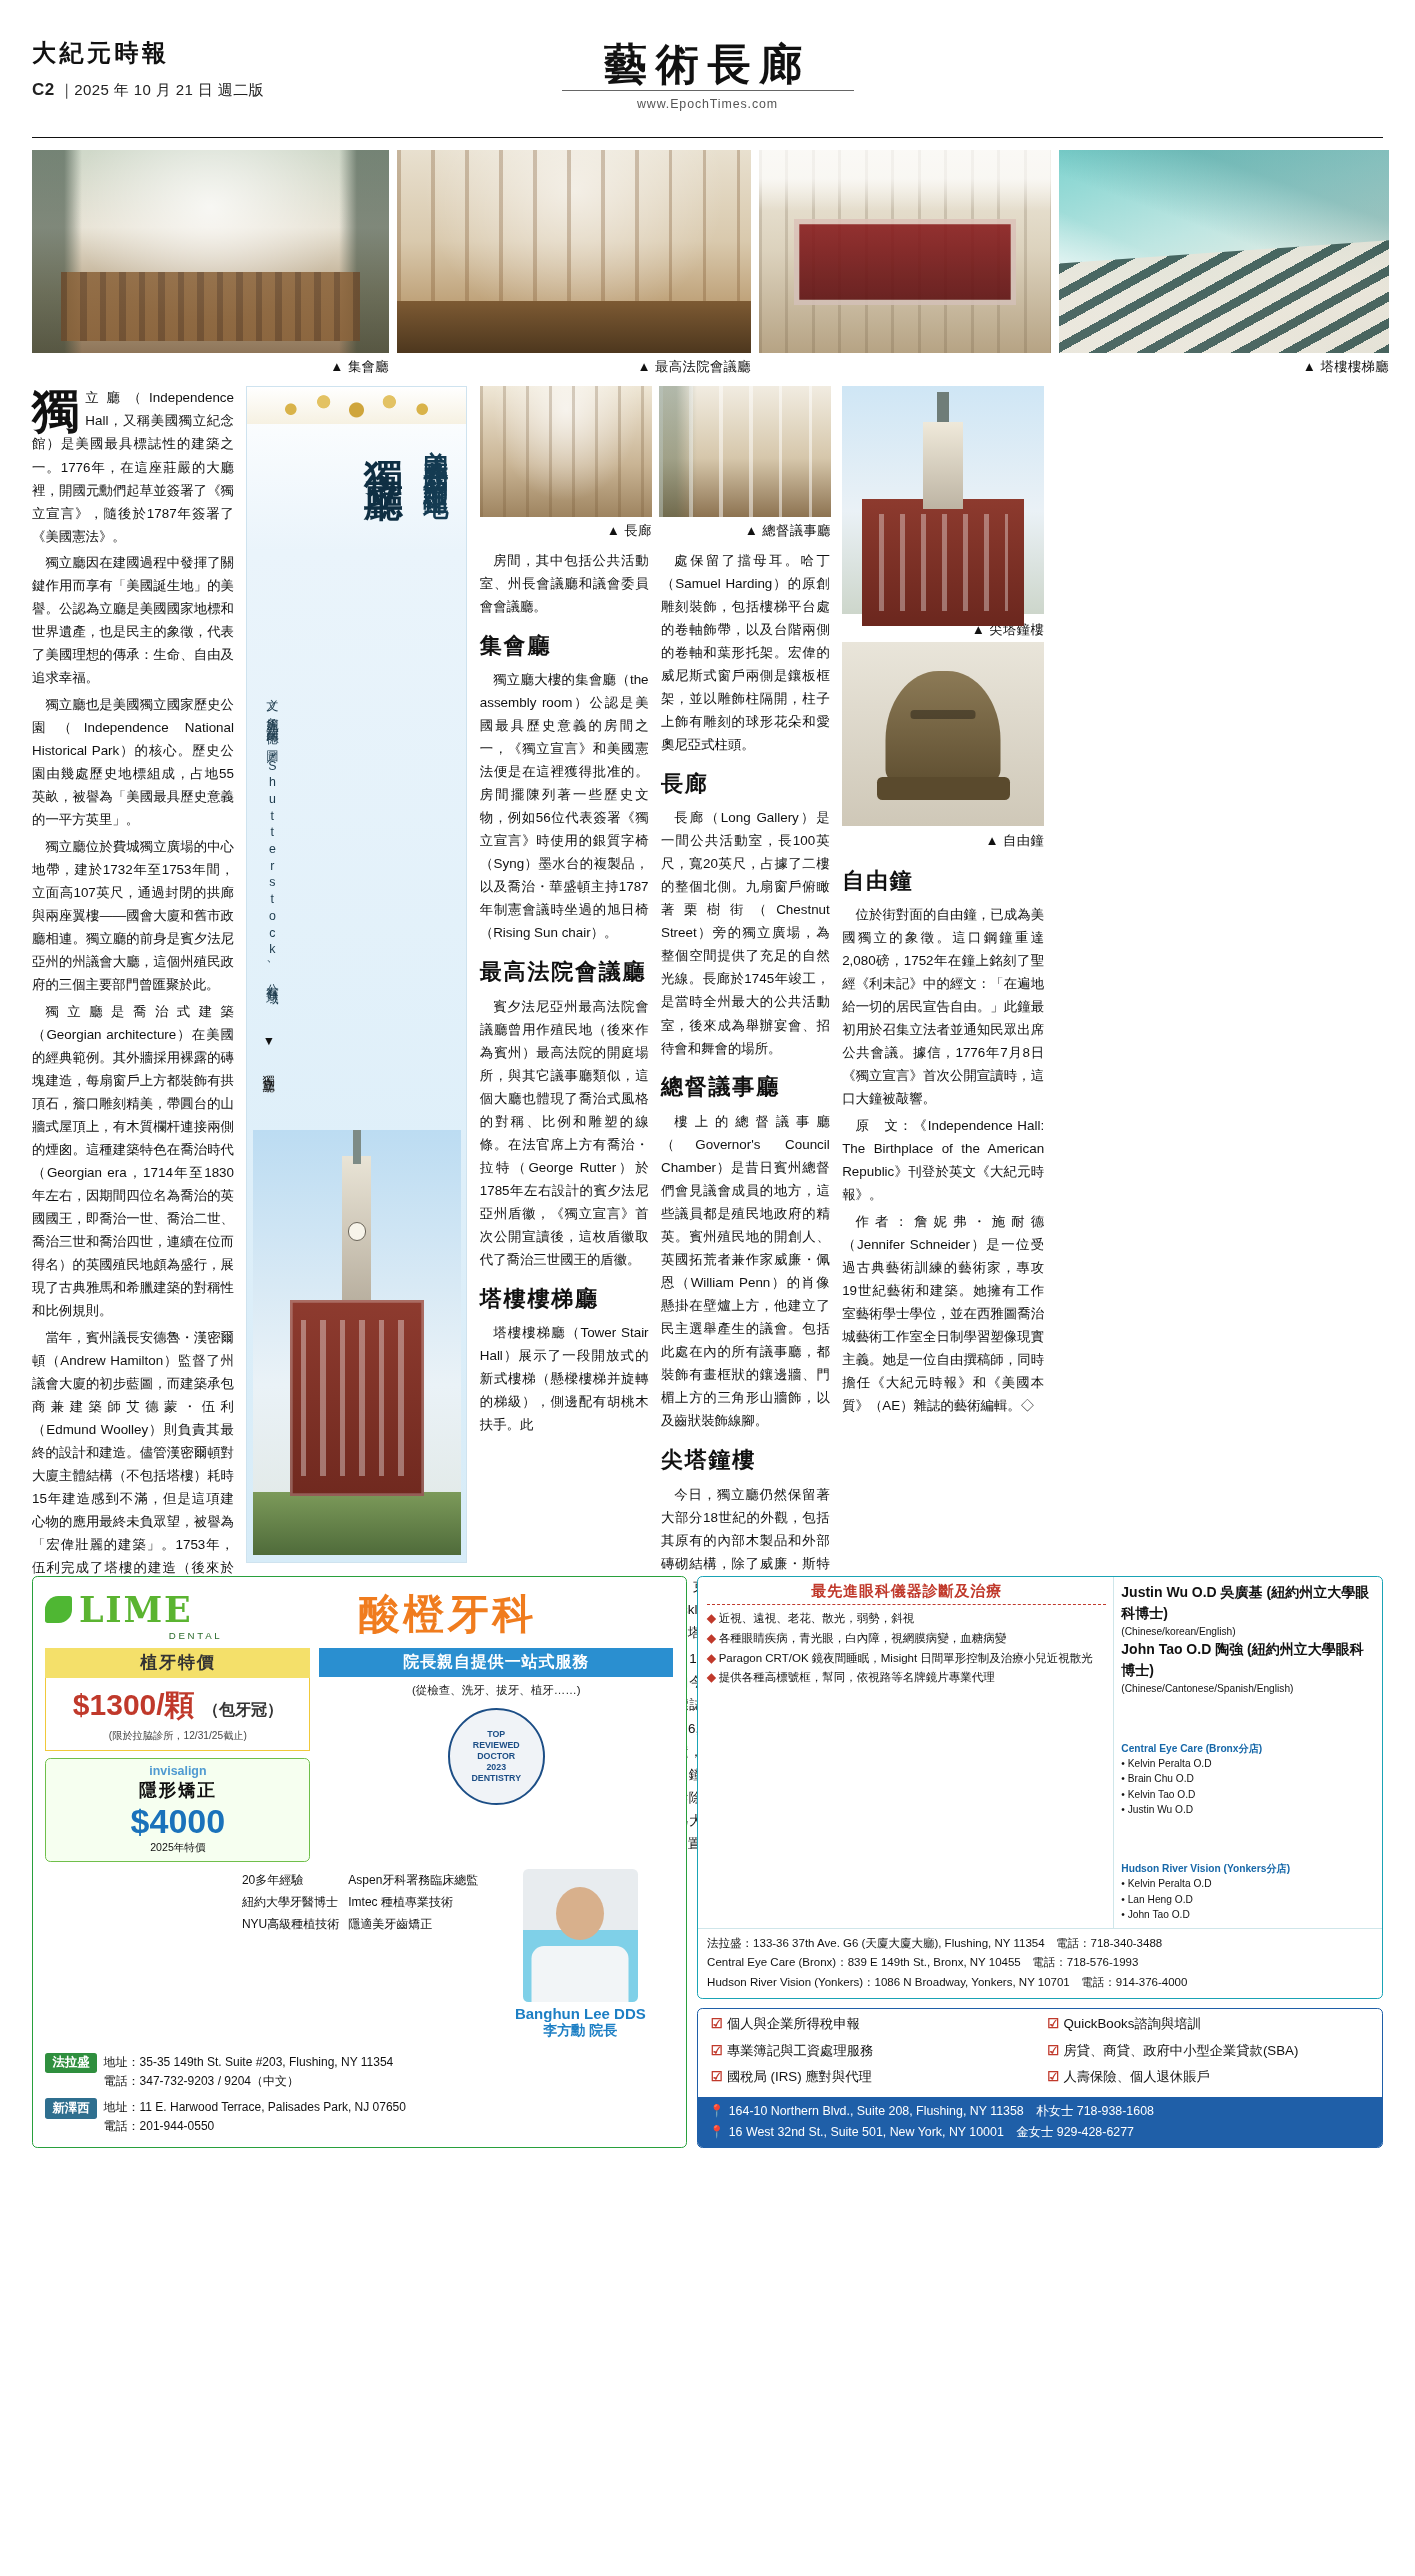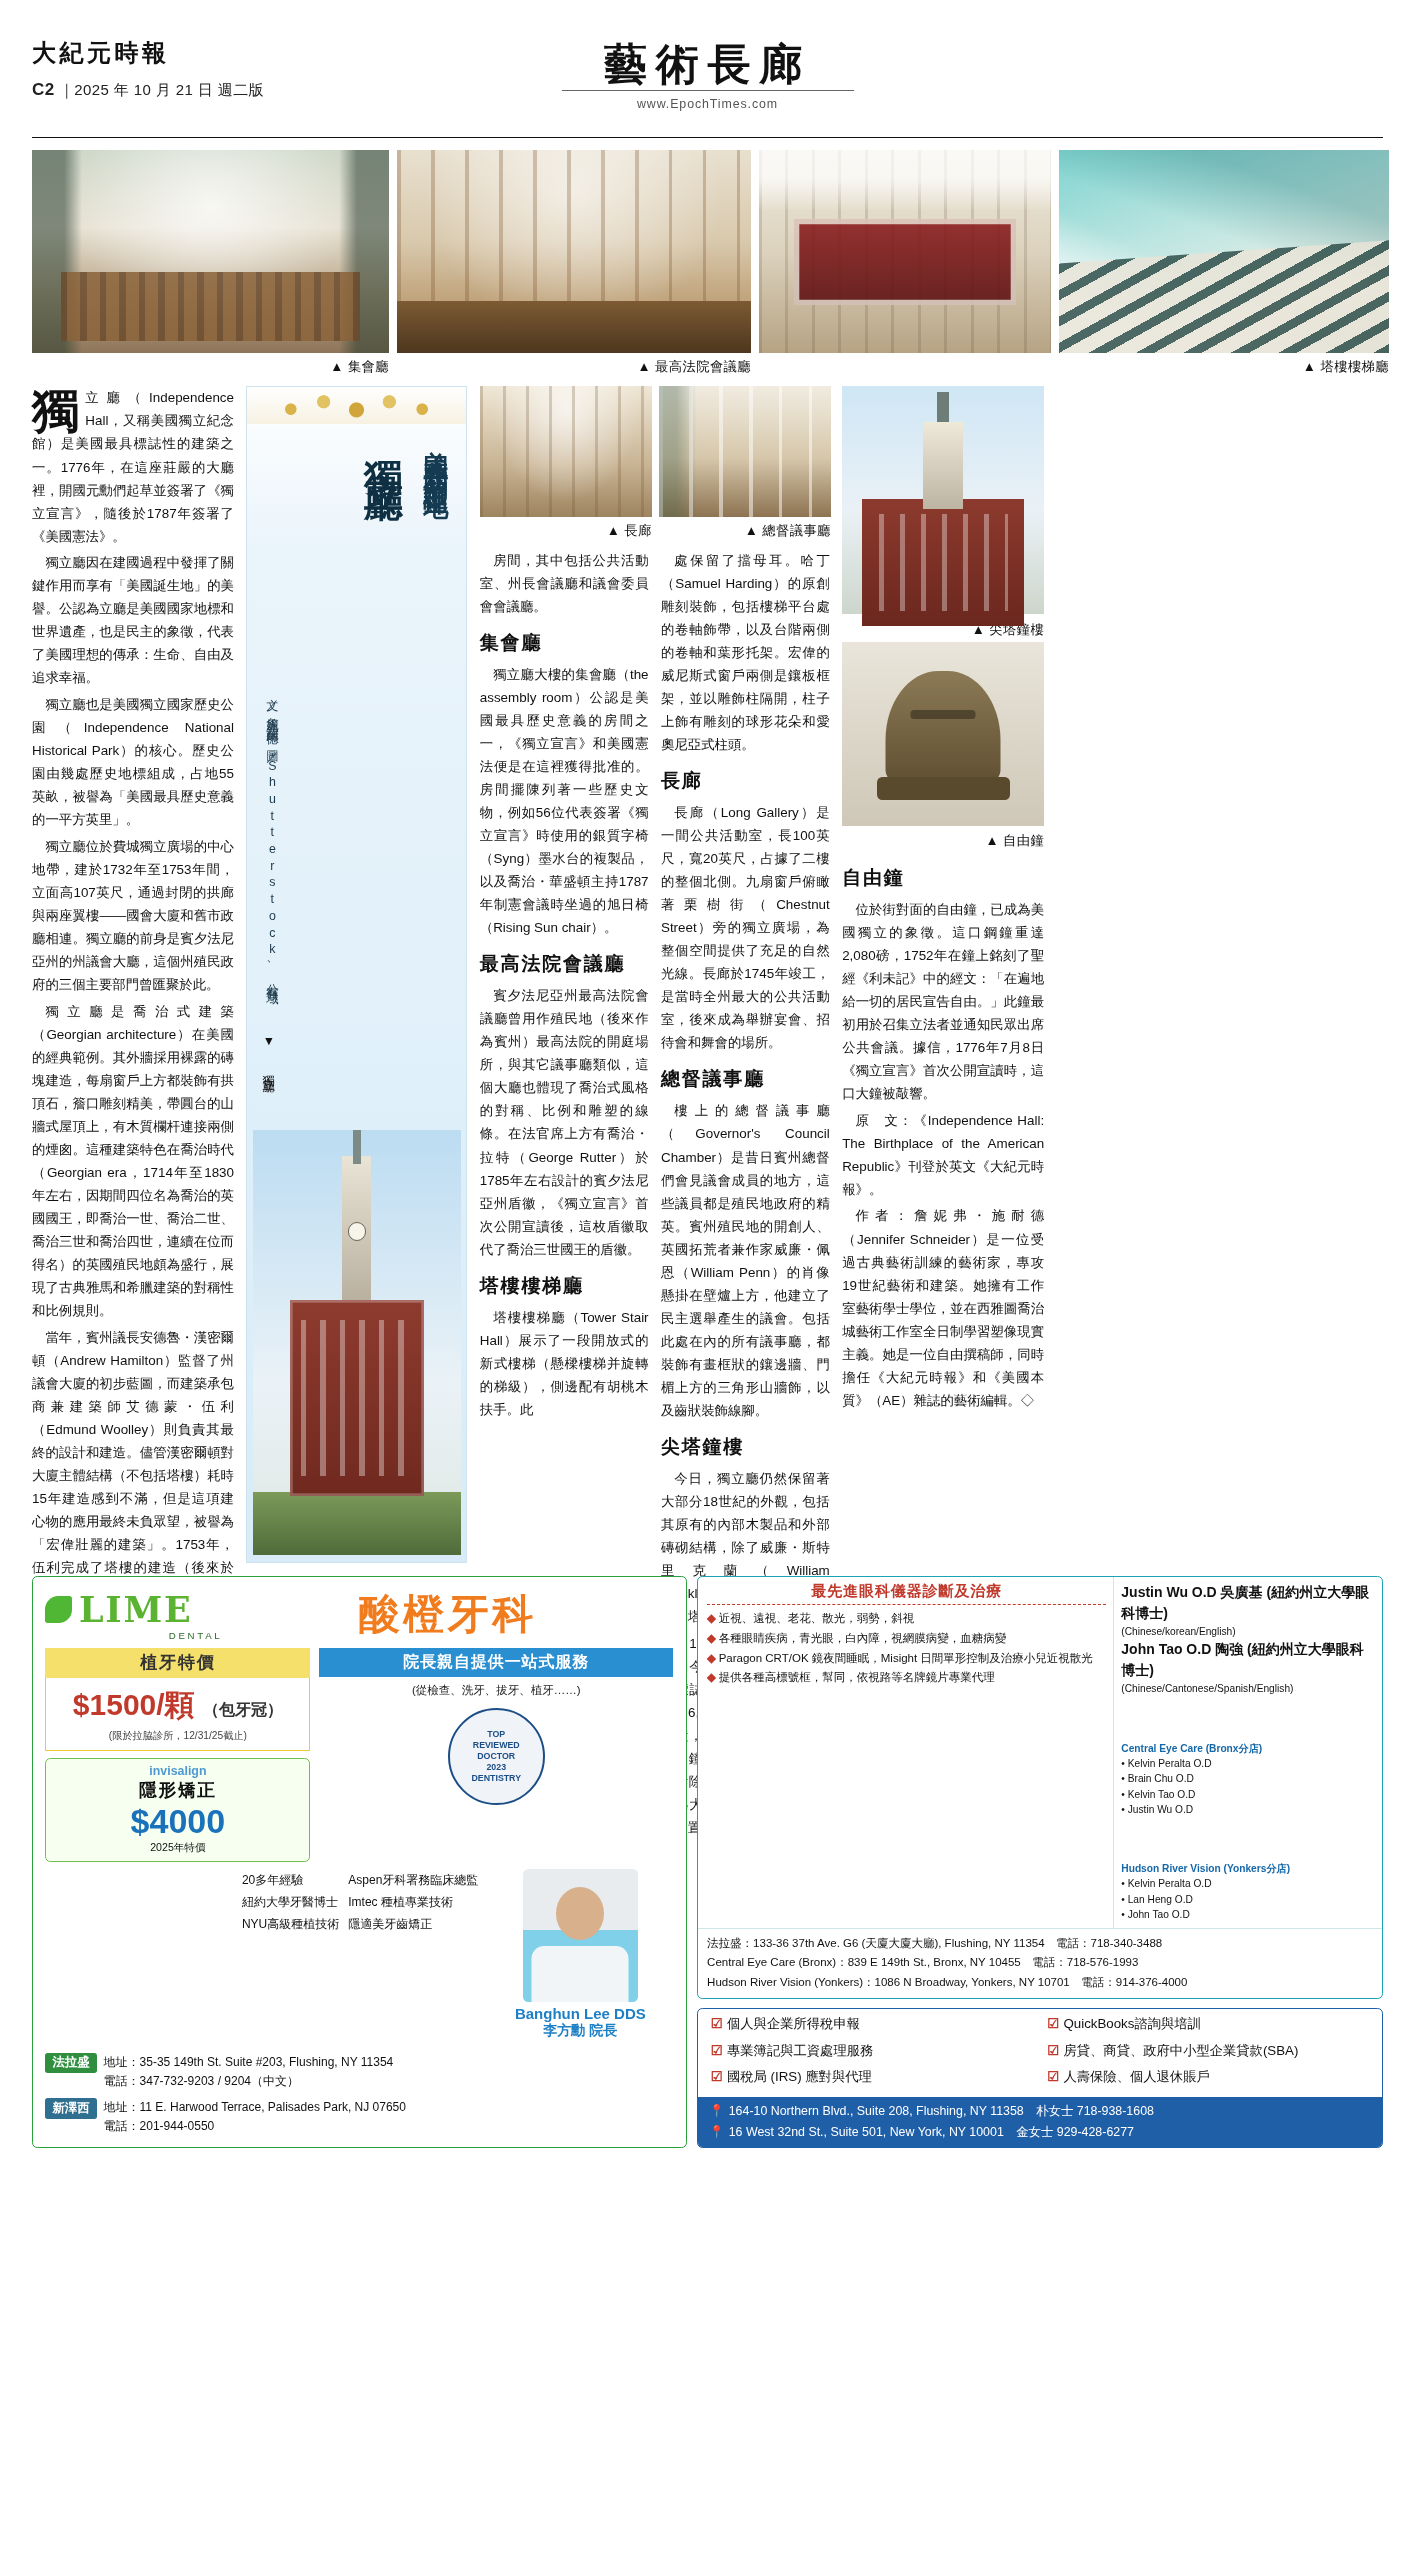--- a/index.html
+++ b/index.html
@@ -113,21 +113,21 @@
   .col-mid { width:350px; }
   .mid-photos { display:flex; gap:7px; }
   .mp { position:relative; }
   .mp1 { width:172px; height:131px; background:linear-gradient(180deg,#efe7d6,#c9b494 60%,#9e8460); }
   .mp1:before{content:"";position:absolute;inset:0;background:repeating-linear-gradient(90deg, rgba(110,80,45,.25) 0 2.7px, rgba(0,0,0,0) 2.7px 23px), radial-gradient(ellipse at 50% 18%, rgba(255,255,255,.7), rgba(255,255,255,0) 60%);}
   .mp2 { width:172px; height:131px; background:linear-gradient(180deg,#f1ece1,#d6c7ab 55%,#8d7351); }
   .mp2:before{content:"";position:absolute;inset:0;background:linear-gradient(90deg, rgba(60,90,70,.35) 0 10%, rgba(0,0,0,0) 22%), repeating-linear-gradient(90deg, rgba(255,255,255,.5) 0 3.5px, rgba(0,0,0,0) 3.5px 30px);}
   .two-col { display:flex; gap:12.4px; margin-top:8.8px; }
   .tc { width:169px; font-size:13.4px; line-height:1.72; text-align:justify; }
   .tc p { margin:0 0 3.5px 0; text-indent:1em; }
-  h3.sec { font-family:Liberation Serif, serif; font-size:19px; font-weight:bold; margin:8.8px 0 3.5px 0; letter-spacing:1.8px; text-indent:0; }
+  h3.sec { font-family:Liberation Serif, serif; font-size:22px; font-weight:bold; margin:8.8px 0 3.5px 0; letter-spacing:1.8px; text-indent:0; }
 
   
   .col-right { width:202px; font-size:13.4px; line-height:1.72; text-align:justify; }
   .col-right p { margin:0 0 3.5px 0; text-indent:1em; }
   .rp { position:relative; width:202px; }
   .rp-tower { height:228px; background:linear-gradient(180deg,#cfe6f5 0%,#eaf1f6 55%,#cdd6cb 100%); overflow:hidden; }
   .rt-b { position:absolute; left:10%; right:10%; bottom:6%; height:50%; background:linear-gradient(180deg,#8d3a2e,#6b271e); }
   .rt-b:before{content:"";position:absolute;inset:12% 10%;background:repeating-linear-gradient(90deg, rgba(255,255,255,.7) 0 5.3px, rgba(0,0,0,0) 5.3px 21px);opacity:.5;}
   .rt-t { position:absolute; left:40%; width:20%; bottom:52%; height:34%; background:linear-gradient(180deg,#efe9da,#bdb4a3); }
   .rt-s { position:absolute; left:47%; width:6%; bottom:86%; height:12%; background:#6f7d78; }
@@ -343,21 +343,21 @@
           <div class="lime-sub">DENTAL</div>
         </div>
         <div class="lime-cn">酸橙牙科</div>
       </div>
 
       <div class="lime-mid">
         <div class="promo">
           <div class="promo-h">植牙特價</div>
           <div class="promo-b">
             <div class="promo-price">
-              <span>$1500/顆</span>
+              <span>$1300/顆</span>
               <small>（包牙冠）</small>
             </div>
             <div class="promo-note">(限於拉脇診所，12/31/25截止)</div>
           </div>
           <div class="invis">
             <div class="invis-brand">invisalign</div>
             <div class="invis-cn">隱形矯正</div>
             <div class="invis-price">$4000</div>
             <div class="invis-note">2025年特價</div>
           </div>

